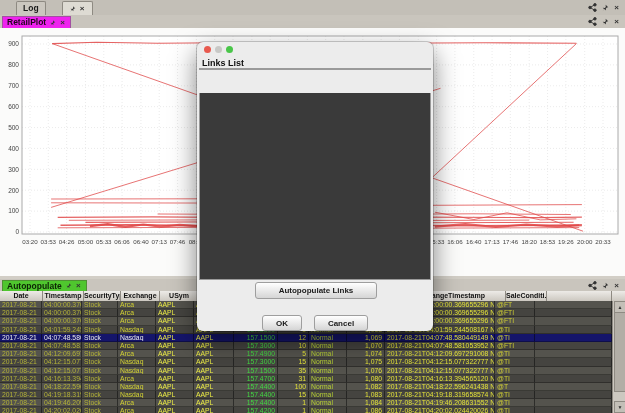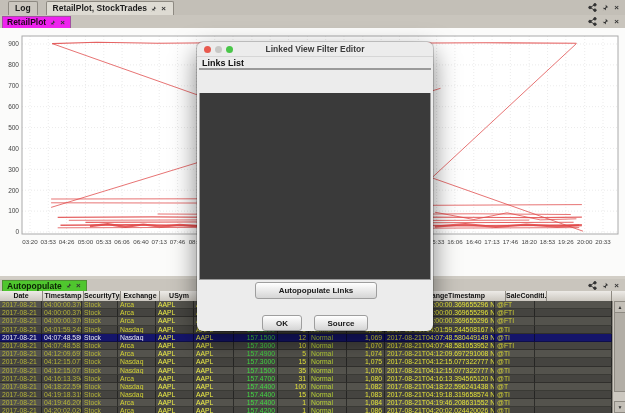--- a/index.html
+++ b/index.html
@@ -4,21 +4,21 @@
 <style>
   html,body{margin:0;padding:0;}
   body{width:625px;height:413px;position:relative;overflow:hidden;
        background:#d2cec6;font-family:"Liberation Sans",sans-serif;
        -webkit-user-select:none;user-select:none;}
   
   .doc-tabs{position:absolute;left:0;top:0;width:625px;height:15px;
             background:#c3bfb7;border-bottom:1px solid #98948c;display:flex;align-items:flex-end;}
   .dtab{height:13px;line-height:13px;padding:0 6px;font-size:8.5px;font-weight:bold;color:#1d1d1d;
         background:#cbc7bf;border:1px solid #8e8a82;border-bottom:none;border-radius:2px 2px 0 0;
-        margin-left:8px;display:flex;align-items:center;gap:3px;}
+        margin-left:16px;display:flex;align-items:center;gap:3px;}
   .dtab.active{background:#dedbd3;}
   
   .chart-strip{position:absolute;left:0;top:15px;width:625px;height:13px;
                background:#c9c5bd;border-bottom:1px solid #96928a;}
   .ctab{position:absolute;left:2px;top:1px;height:11px;line-height:11px;padding:0 4px;
         font-size:8.5px;font-weight:bold;color:#20041c;border:1px solid #a24fa2;
         display:flex;align-items:center;gap:3px;}
   .chart-body{position:absolute;left:0;top:28px;width:625px;height:248px;background:#fbfbfa;}
   
   .igroup{position:absolute;display:flex;gap:3px;align-items:center;}
@@ -97,21 +97,20 @@
   .cancelbtn{width:52px;height:14px;}
 </style>
 </head>
 <body>
 
 <div class="doc-tabs">
   <div class="dtab">
     <span>Log</span>
   </div>
   <div class="dtab active">
-    <span>RetailPlot, StockTrades</span>
     <span class="tab-mini">
         <svg width="8" height="8" viewBox="0 0 10 10">
           <path d="M5.8 1l3.2 3.2-1.7.2-1.2 1.2.2 2.6-1.8-1.8L1.6 9.4 4 6.6 2.2 4.8l2.6.2L6 3.6z" fill="#333"></path>
         </svg>
       </span>
     <span class="tab-mini">
         <span style="font-size:8px;color:#333;">×</span>
       </span>
   </div>
 </div>
@@ -542,31 +541,30 @@
       <div class="td fill"></div>
     </div>
   </div>
 <div class="vscroll">
   <div class="sbtn" style="top:0;">▲</div>
   <div class="sthumb"></div>
   <div class="sbtn" style="top:100px;">▼</div>
 </div>
 
 <div class="dialog">
-  <div class="dlg-title">Linked View Filter Editor</div>
   <div class="lights">
     <span class="light" id="light-close" style="background: rgb(232, 89, 78);"></span>
     <span class="light" id="light-min" style="background: rgb(200, 200, 198);"></span>
     <span class="light" id="light-zoom" style="background: rgb(73, 198, 73);"></span>
   </div>
   <div class="dlg-label">Links List</div>
 
   <div class="ftable">
   </div>
 
   <div class="darkarea"></div>
 
   <div class="btn autopop">Autopopulate Links</div>
   <div class="okrow">
     <div class="btn okbtn">OK</div>
-    <div class="btn cancelbtn">Source</div>
+    <div class="btn cancelbtn">Cancel</div>
   </div>
 </div>
 
 </body></html>

